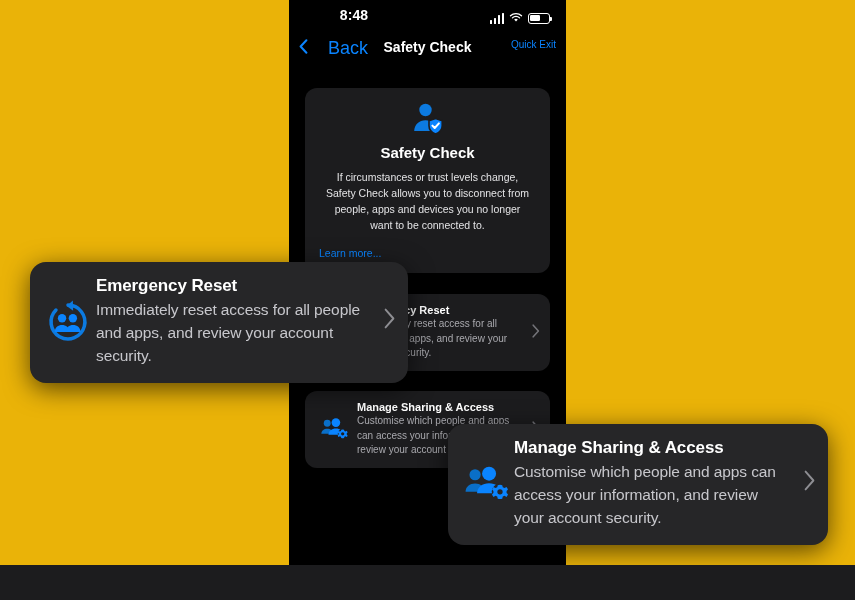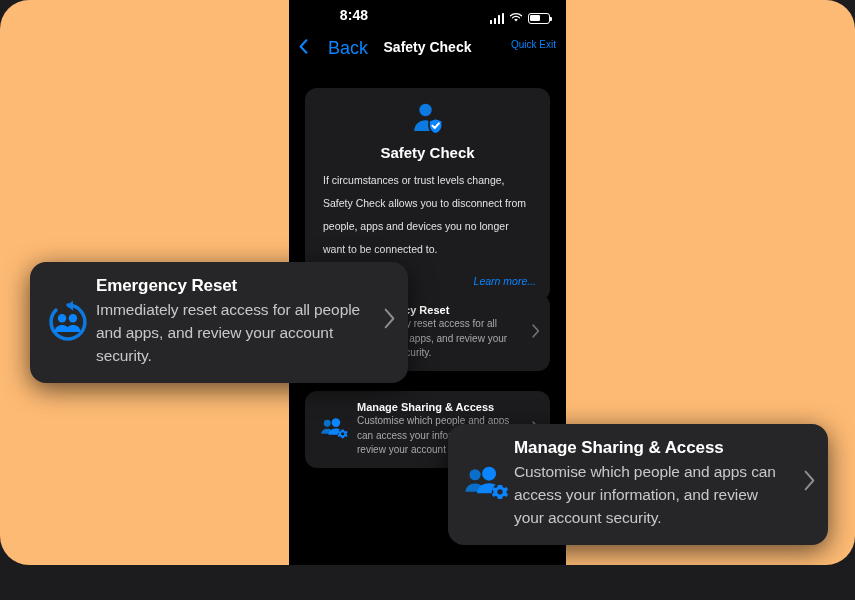--- a/index.html
+++ b/index.html
@@ -4,24 +4,23 @@
 <style>
   html, body {
     margin: 0;
     padding: 0;
     background: #1c1c1e;
   }
   #root {
     position: relative;
     width: 855px;
     height: 565px;
-    background: #fdba74;
+    background: #eab308;
     overflow: hidden;
     font-family: "Liberation Sans", sans-serif;
-    border-radius: 29px;
     -webkit-font-smoothing: antialiased;
   }
 
   
   .phone {
     position: absolute;
     left: 289px;
     top: 0;
     width: 277px;
     height: 600px;
@@ -123,32 +122,31 @@
   }
   .hero-icon { display: flex; justify-content: center; margin-bottom: 8px; }
   .hero-title {
     text-align: center;
     color: #ffffff;
     font-size: 15px;
     font-weight: bold;
     margin-bottom: 8px;
   }
   .hero-body {
-    text-align: left;
+    text-align: center;
     color: #e3e3e5;
     font-size: 10.5px;
-    line-height: 23px;
+    line-height: 16px;
     padding: 0 4px;
   }
   .hero-link {
-    text-align: right;
+    text-align: left;
     color: #0a84ff;
     font-size: 10.5px;
     margin-top: 14px;
-    font-style: italic;
   }
 
   
   .row {
     position: absolute;
     left: 16px;
     width: 245px;
     background: #1c1c1e;
     border-radius: 12px;
     box-sizing: border-box;

